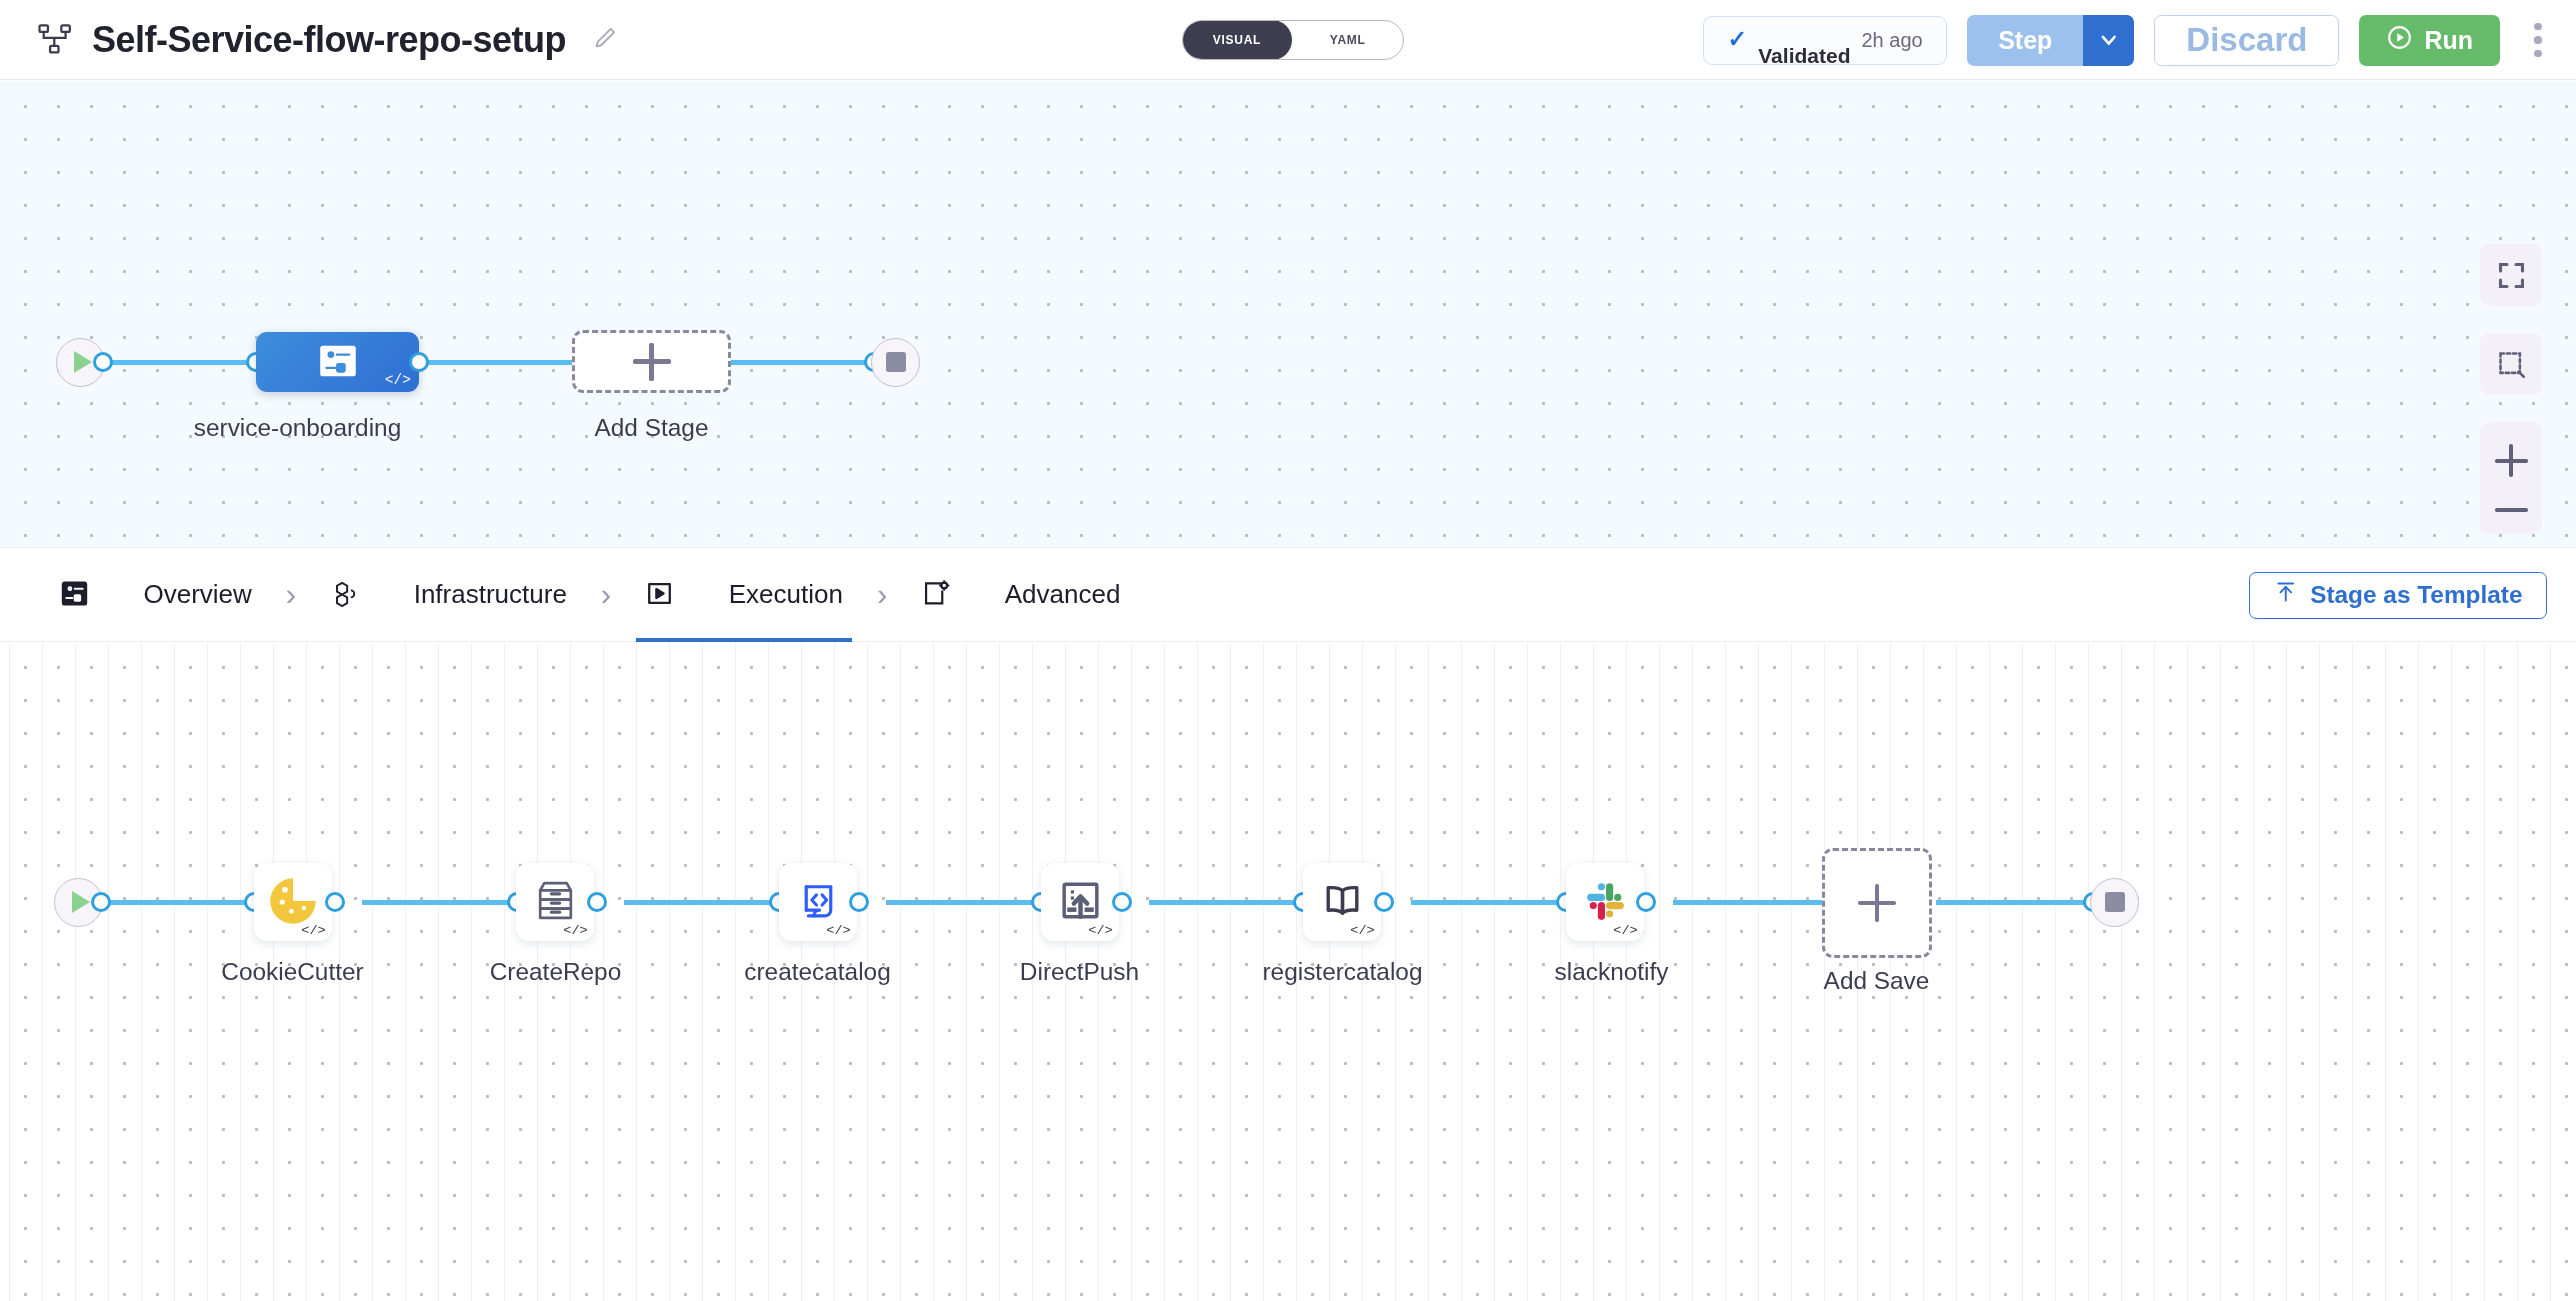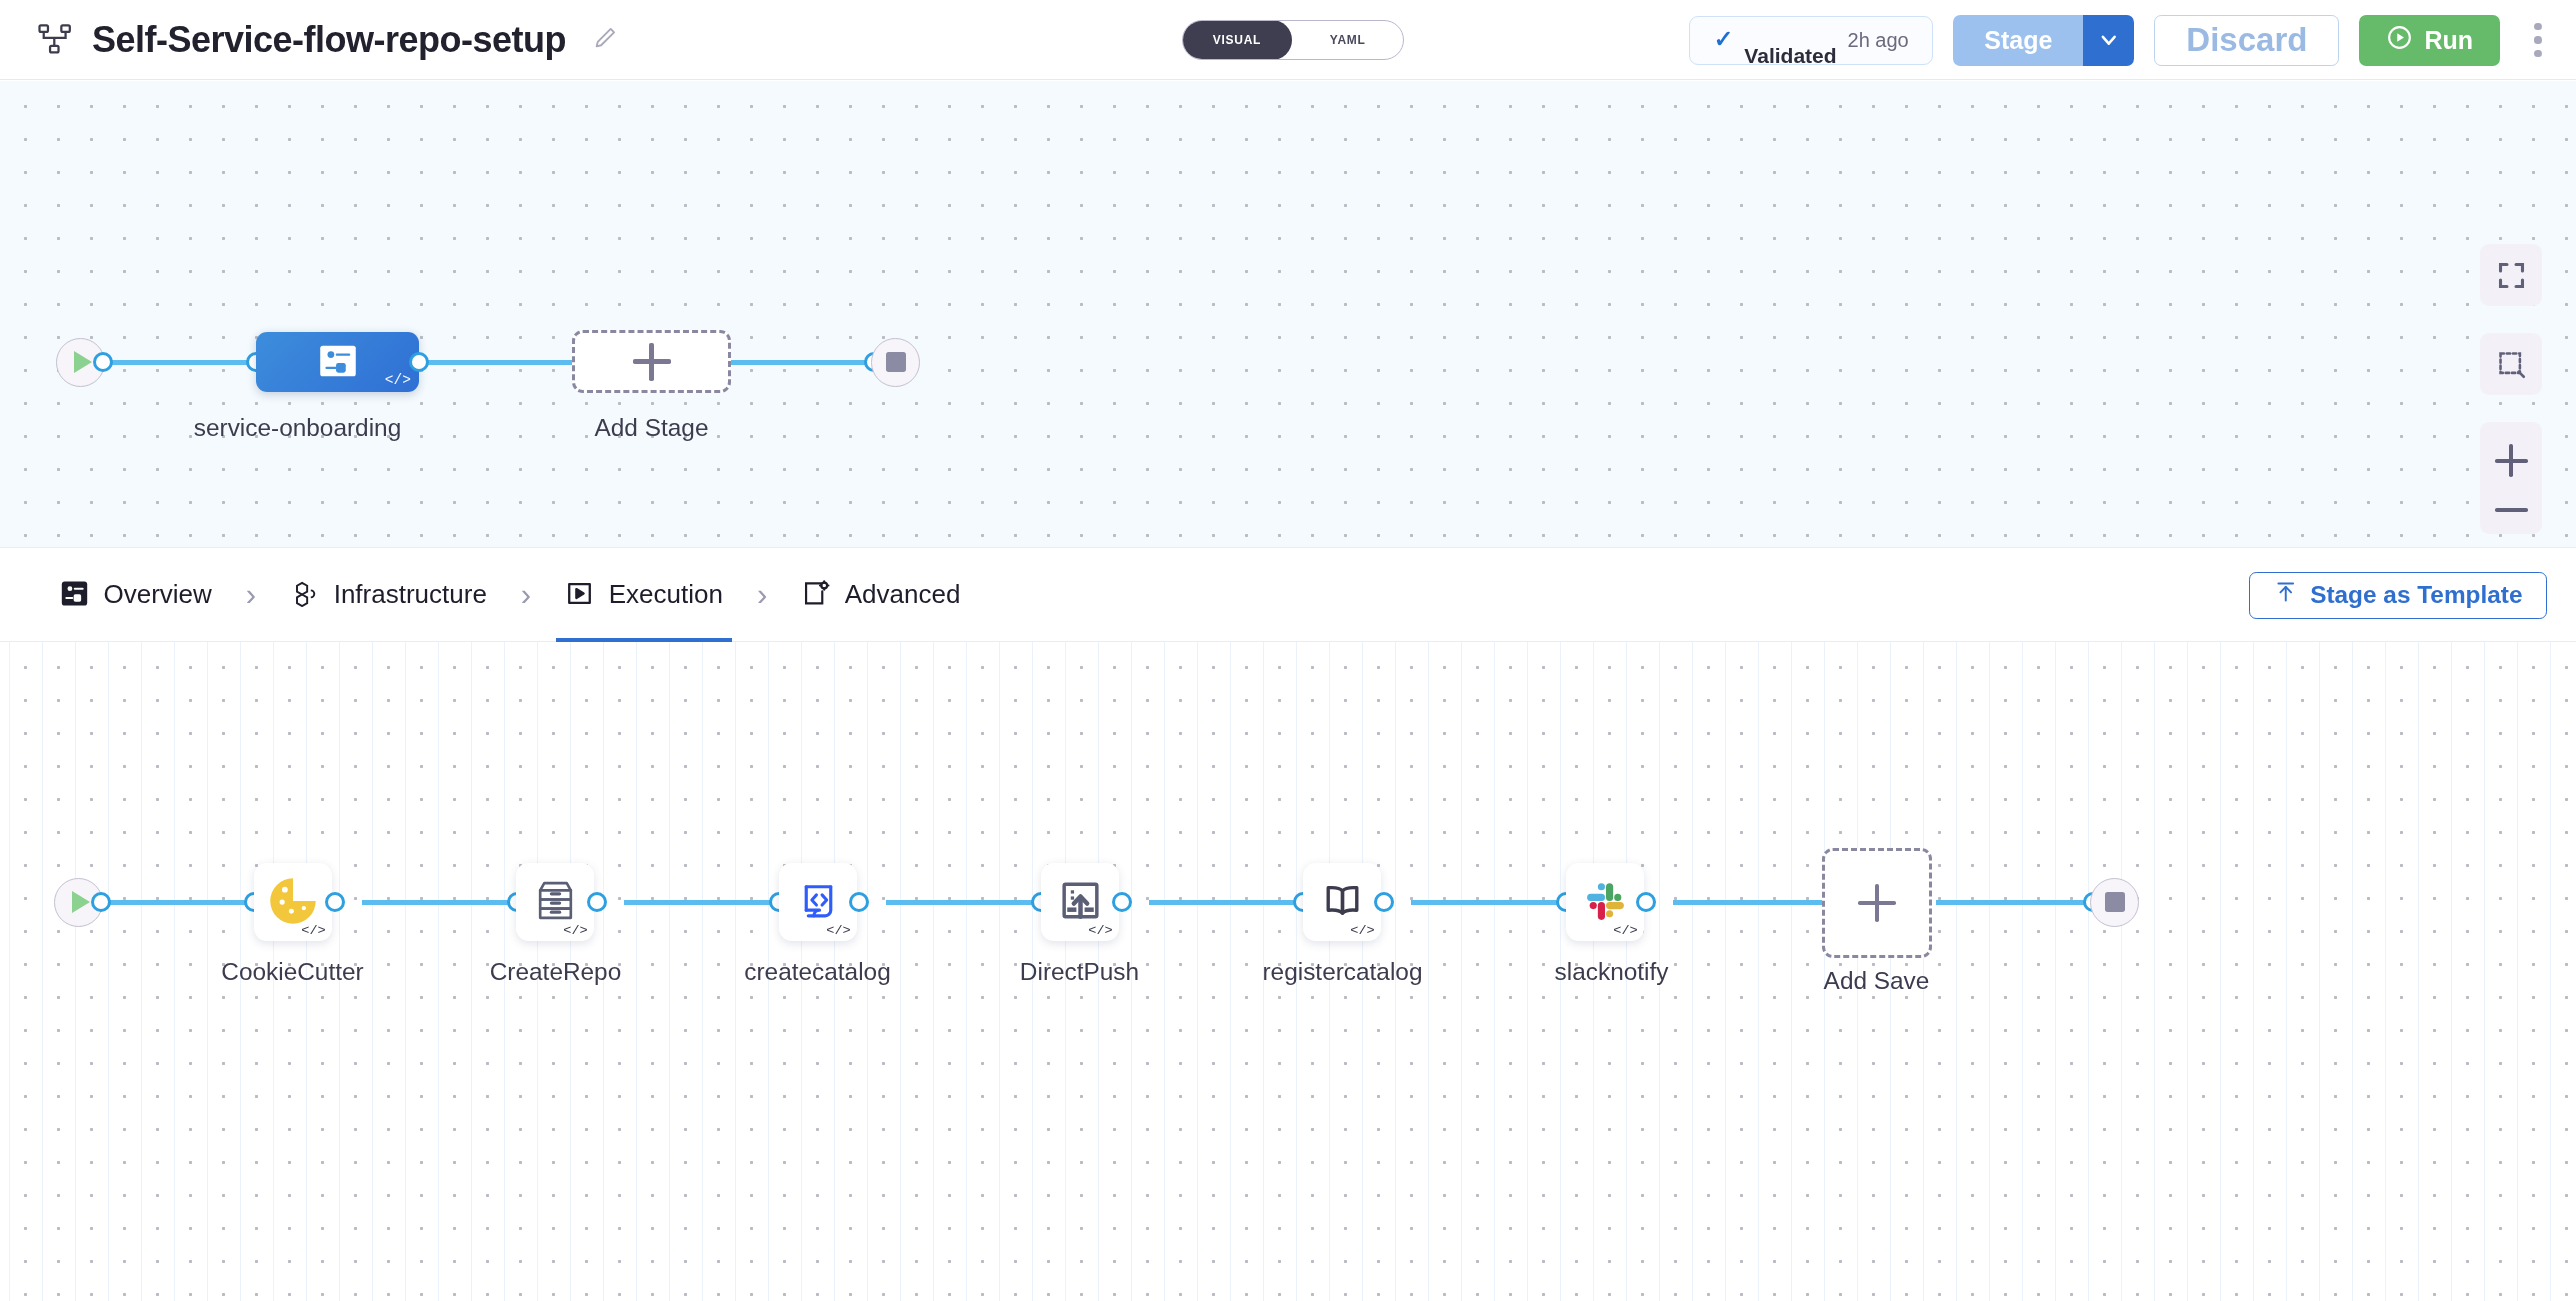--- a/index.html
+++ b/index.html
@@ -174,21 +174,21 @@
   
   .tabbar {
     position: absolute; left: 0; top: 547px; width: 2576px; height: 95px;
     background: #ffffff; border-top: 0.9px solid #eceaf2; border-bottom: 0.9px solid #eceaf2;
     display: flex; align-items: center;
   }
   .tab {
     position: relative; height: 95px; display: flex; align-items: center; gap: 14.5px;
     padding: 0 9px; cursor: pointer;
   }
-  .tab .tlabel { font-size: 26px; color: #1d1d2b; white-space: nowrap; }
+  .tab .tlabel { font-size: 26px; color: #1d1d2b; white-space: nowrap; margin-left: 40px; }
   .tab.active::after {
     content: ""; position: absolute; left: 0; right: 0; bottom: 0; height: 4.5px;
     background: #2f6fcf;
   }
   .tab-chevron { color: #9a9ab0; font-size: 31px; font-weight: 300; padding: 0 25px; }
   .save-template-btn {
     position: absolute; right: 29px; top: 23.5px; height: 47px;
     border: 1.4px solid #2f6fcf; border-radius: 7.2px; background: #ffffff;
     color: #2f6fcf; font-size: 24.4px; font-weight: bold;
     display: flex; align-items: center; gap: 12.7px; padding: 0 23.5px; cursor: pointer;
@@ -224,21 +224,21 @@
     </div>
 
     <div class="header-right">
       <div class="validated-chip">
         <span class="check">✓</span>
         <span class="vlabel">Validated</span>
         <span class="vtime">2h ago</span>
       </div>
 
       <div class="save-group">
-        <div class="save-btn">Stage</div>
+        <div class="save-btn">Step</div>
         <div class="save-caret">
           <svg width="23.5" height="23.5" viewBox="0 0 24 24" fill="none" stroke="#ffffff" stroke-width="2.6" stroke-linecap="round" stroke-linejoin="round">
             <polyline points="6,9 12,16 18,9"></polyline>
           </svg>
         </div>
       </div>
 
       <div class="discard-btn">Discard</div>
 
       <div class="run-btn">

